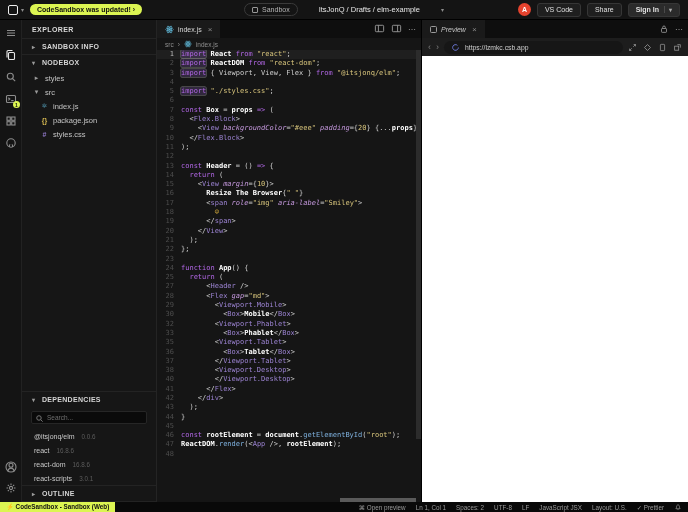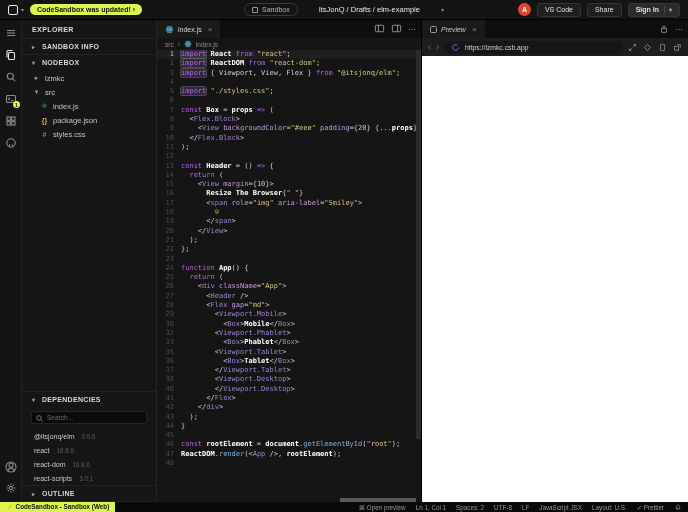--- a/index.html
+++ b/index.html
@@ -69,21 +69,21 @@
   .code-wrap { flex:1 1 auto; position:relative; overflow:hidden; font-family:"DejaVu Sans Mono", monospace; font-size:7px; }
   .code-row { display:flex; height:9.3px; line-height:9.3px; }
   .code-row.cur { background:rgba(255,255,255,.045); }
   .ln { width:24px; flex:0 0 auto; text-align:right; padding-right:7px; color:#4d4d4d; }
   .code-row.cur .ln { color:#b9b9b9; }
   .lc { white-space:pre; color:#cfcfcf; }
   .tk-kw { color:#b267e6; }
   .tk-imp { background:rgba(150,110,210,.22); box-shadow:0 0 0 .5px #7a7a7a; border-radius:1px; }
   .tk-str { color:#d8c57c; }
   .tk-tag { color:#9d84d4; }
-  .tk-attr { color:#c79ae0; }
+  .tk-attr { color:#c79ae0; font-style:italic; }
   .tk-num { color:#d8c57c; }
   .tk-fn { color:#7fb2e0; }
   .tk-id { color:#ffffff; font-weight:bold; }
   .tk-emoji { color:#f5c542; }
   .vscroll { position:absolute; right:0; top:0; width:5px; height:100%; }
   .vscroll .thumb { position:absolute; top:0; right:0; width:5px; height:86%; background:#2c2c2c; }
   .hscroll { position:absolute; bottom:0; left:24px; right:5px; height:4px; }
   .hscroll .thumb { position:absolute; right:0; width:76px; height:4px; background:#5a5a5a; }
 
   
@@ -198,21 +198,21 @@
         <span class="sb-chev">▸</span>
         <span>SANDBOX INFO</span>
       </div>
       <div class="sb-section">
         <span class="sb-chev">▾</span>
         <span>NODEBOX</span>
       </div>
       <div class="tree" id="file-tree">
           <div class="tree-row" style="padding-left: 10px;">
             <span class="tree-ico ico-chev">▸</span>
-            <span>lzmkc</span>
+            <span>styles</span>
           </div>
           <div class="tree-row" style="padding-left: 10px;">
             <span class="tree-ico ico-chev">▾</span>
             <span>src</span>
           </div>
           <div class="tree-row" style="padding-left: 18px;">
             <span class="tree-ico ico-react">⚛</span>
             <span>index.js</span>
           </div>
           <div class="tree-row" style="padding-left: 18px;">
@@ -393,24 +393,20 @@
               <span class="ln">23</span>
               <span class="lc"></span>
             </div>
             <div class="code-row">
               <span class="ln">24</span>
               <span class="lc"><span class="tk-kw">function</span> <span class="tk-id">App</span>() {</span>
             </div>
             <div class="code-row">
               <span class="ln">25</span>
               <span class="lc">  <span class="tk-kw">return</span> (</span>
-            </div>
-            <div class="code-row">
-              <span class="ln">26</span>
-              <span class="lc">    &lt;<span class="tk-tag">div</span> <span class="tk-attr">className</span>=<span class="tk-str">"App"</span>&gt;</span>
             </div>
             <div class="code-row">
               <span class="ln">27</span>
               <span class="lc">      &lt;<span class="tk-tag">Header</span> /&gt;</span>
             </div>
             <div class="code-row">
               <span class="ln">28</span>
               <span class="lc">      &lt;<span class="tk-tag">Flex</span> <span class="tk-attr">gap</span>=<span class="tk-str">"md"</span>&gt;</span>
             </div>
             <div class="code-row">

